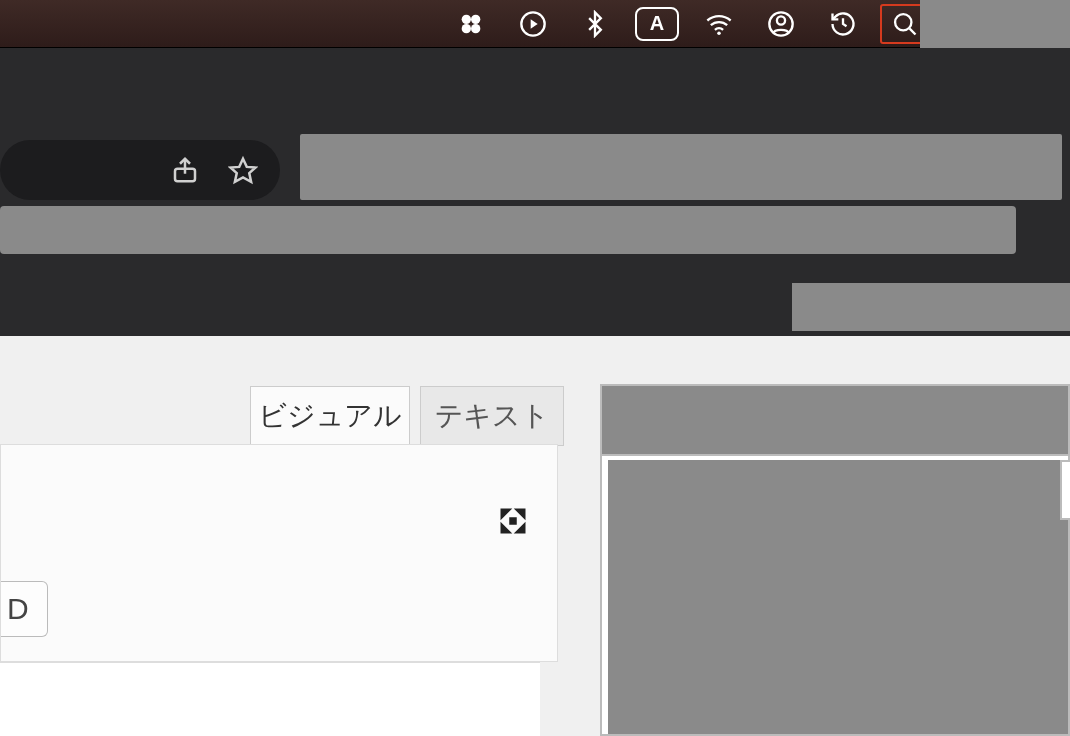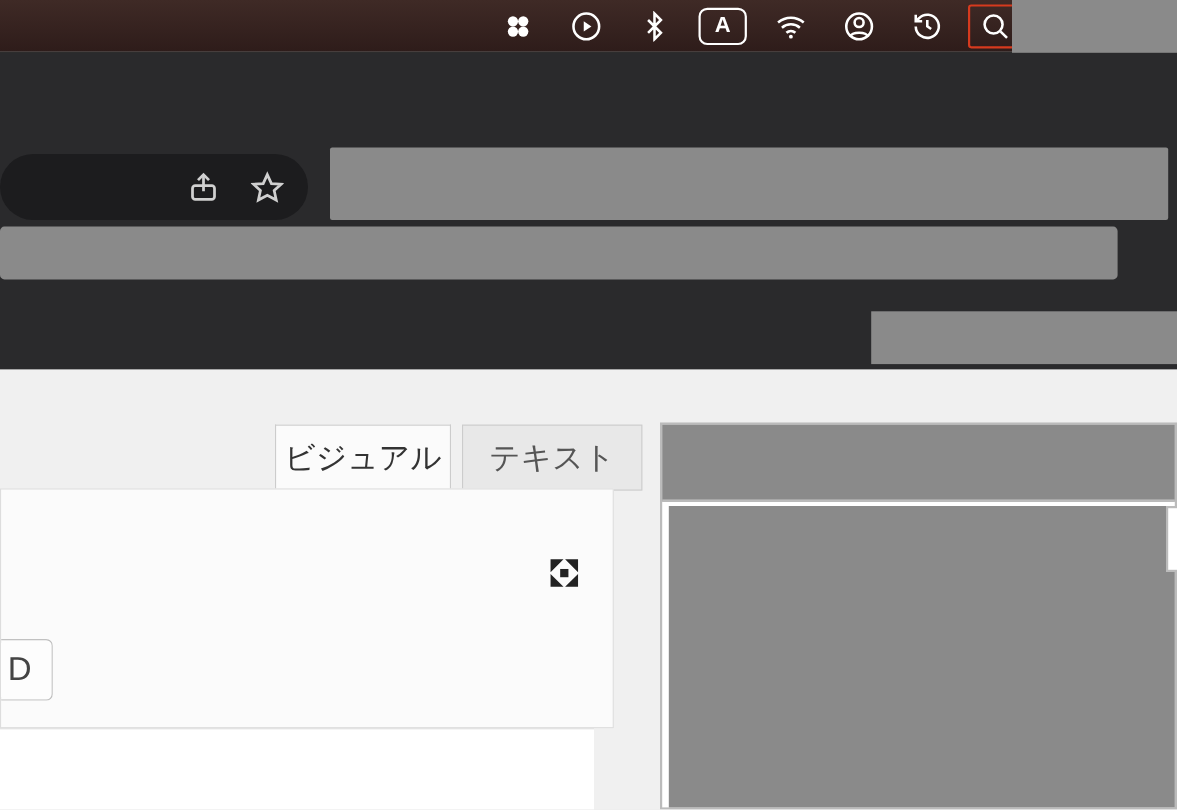--- a/index.html
+++ b/index.html
@@ -139,21 +139,21 @@
     .tab.active {
       background: #fbfbfb;
       border-bottom: 1px solid #fbfbfb;
       color: #333;
       left: 250px;
       width: 160px;
     }
     .tab.inactive {
       background: #e8e8e8;
       left: 420px;
-      width: 164px;
+      width: 144px;
     }
     
     .editor-panel {
       position: absolute;
       top: 108px;
       left: 0;
       width: 558px;
       height: 218px;
       background: #fbfbfb;
       border: 1px solid #ddd;

